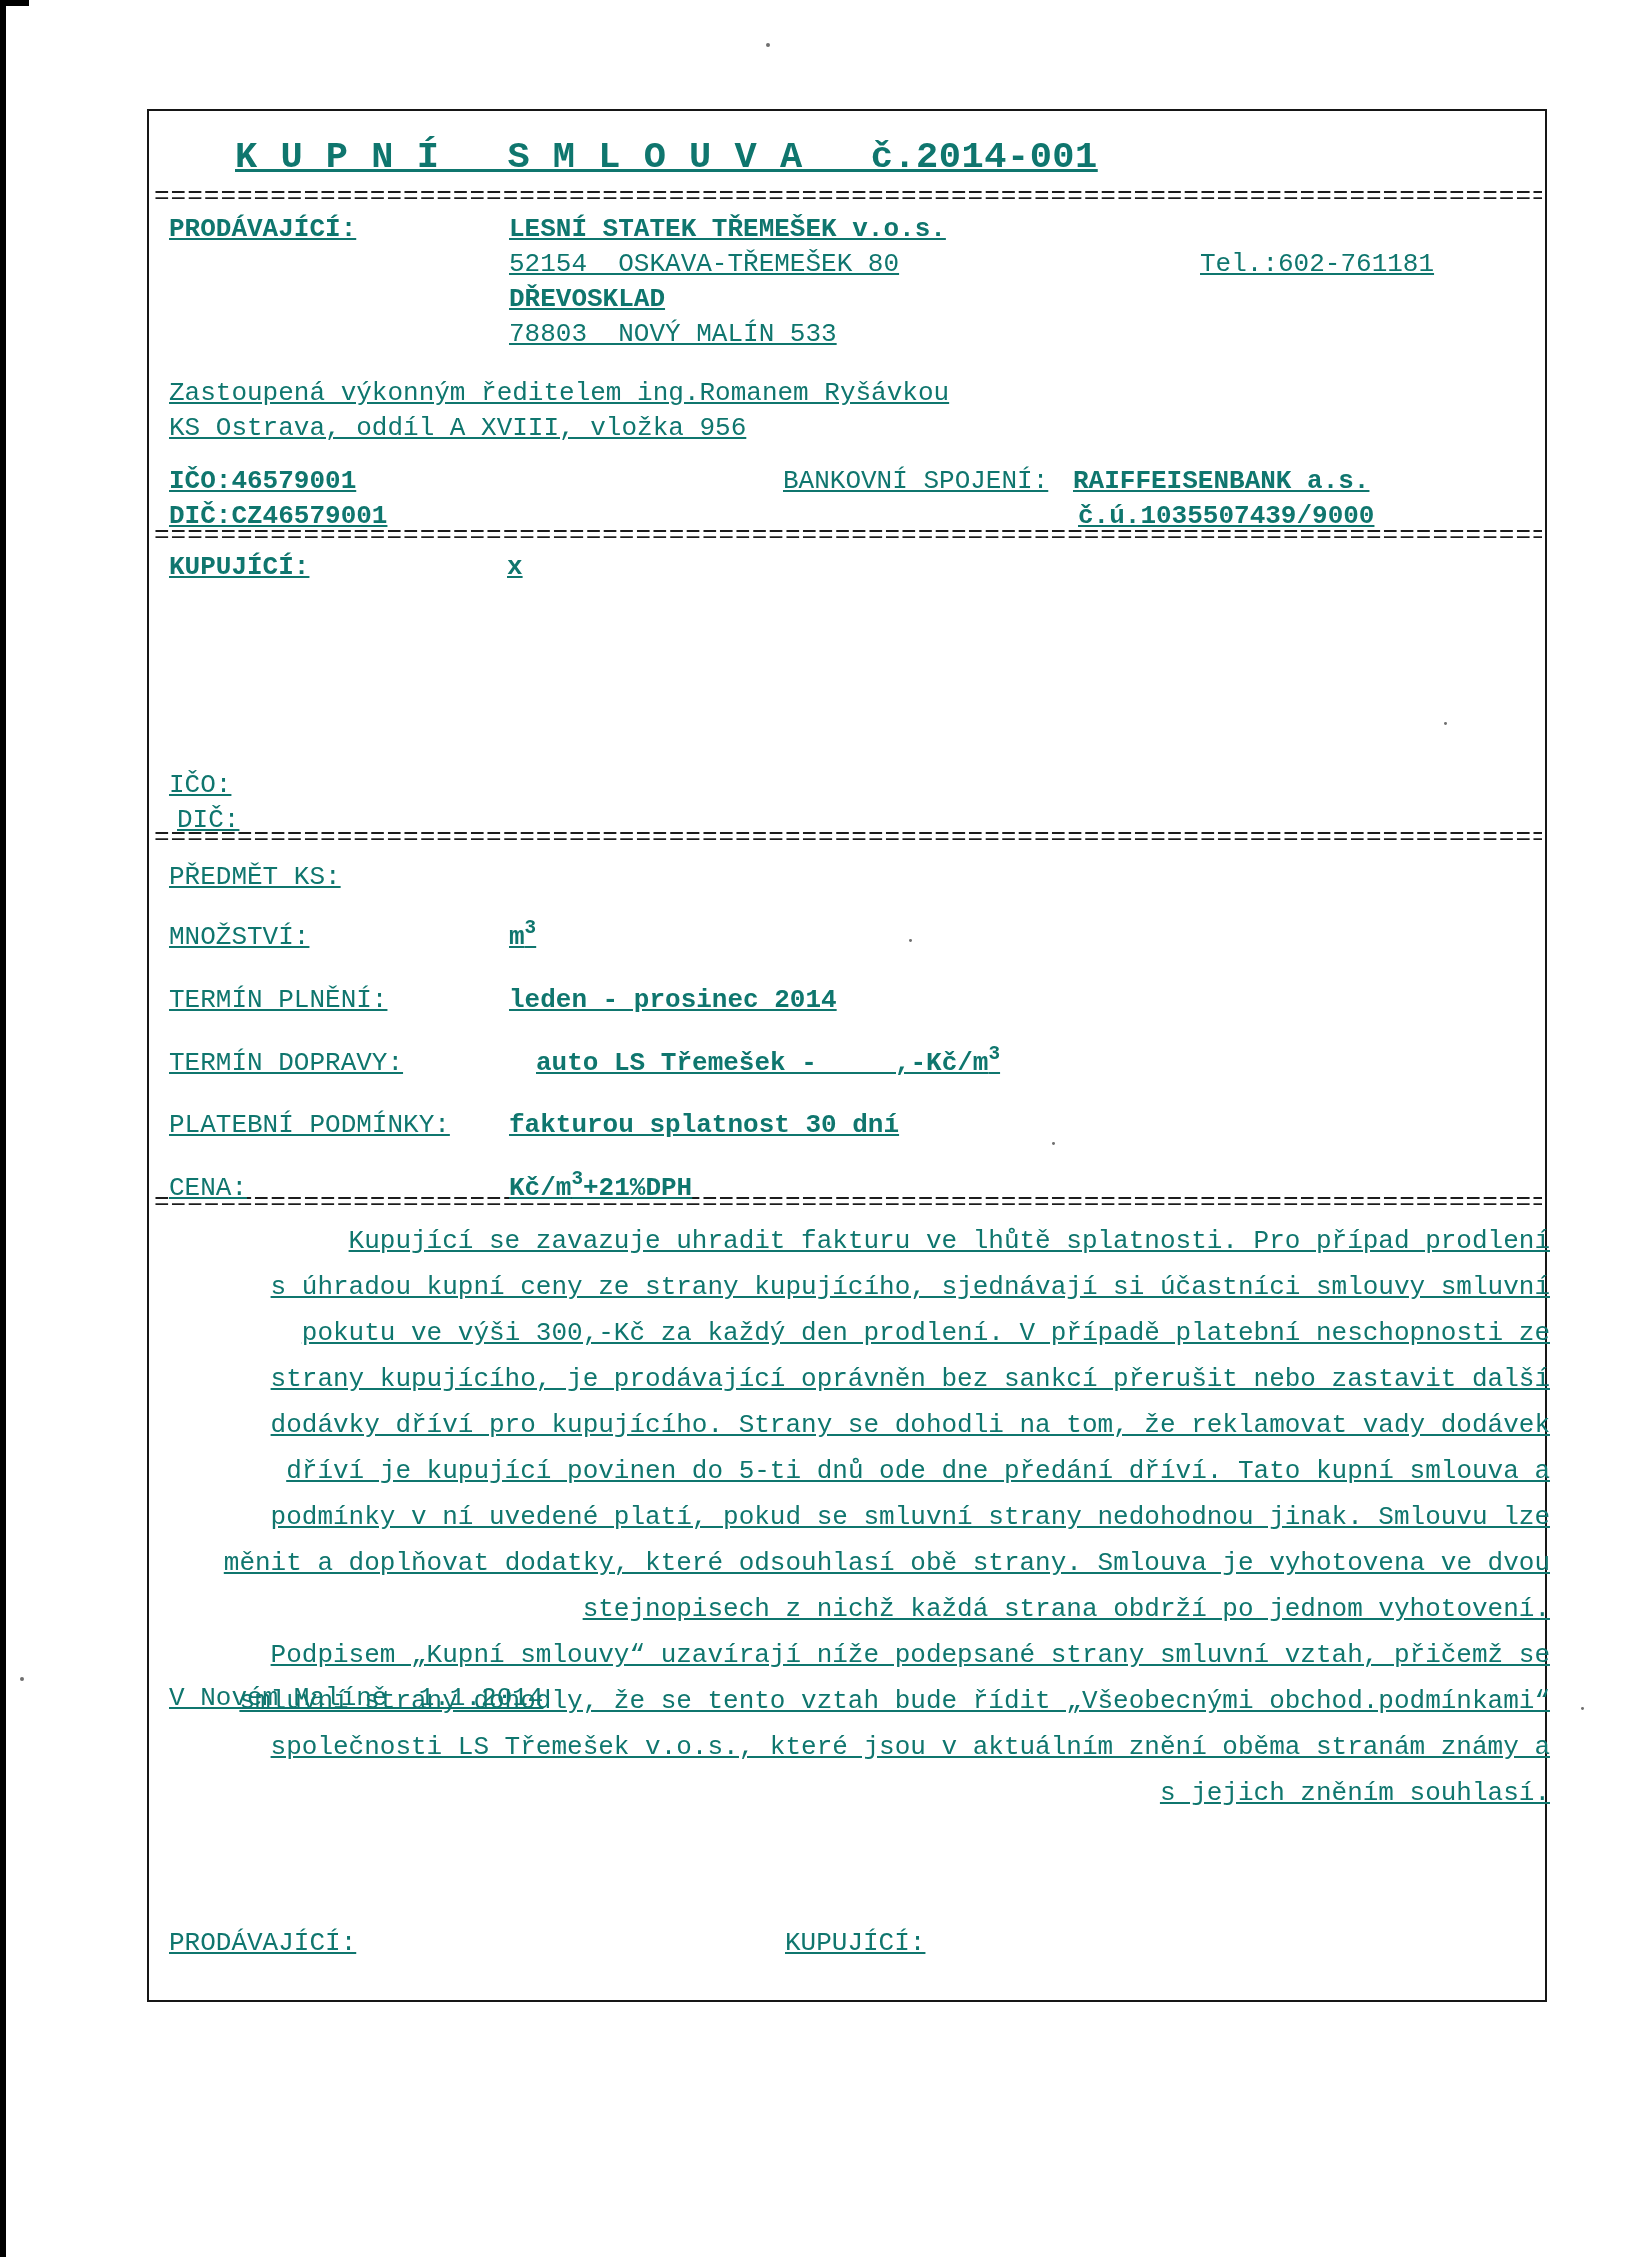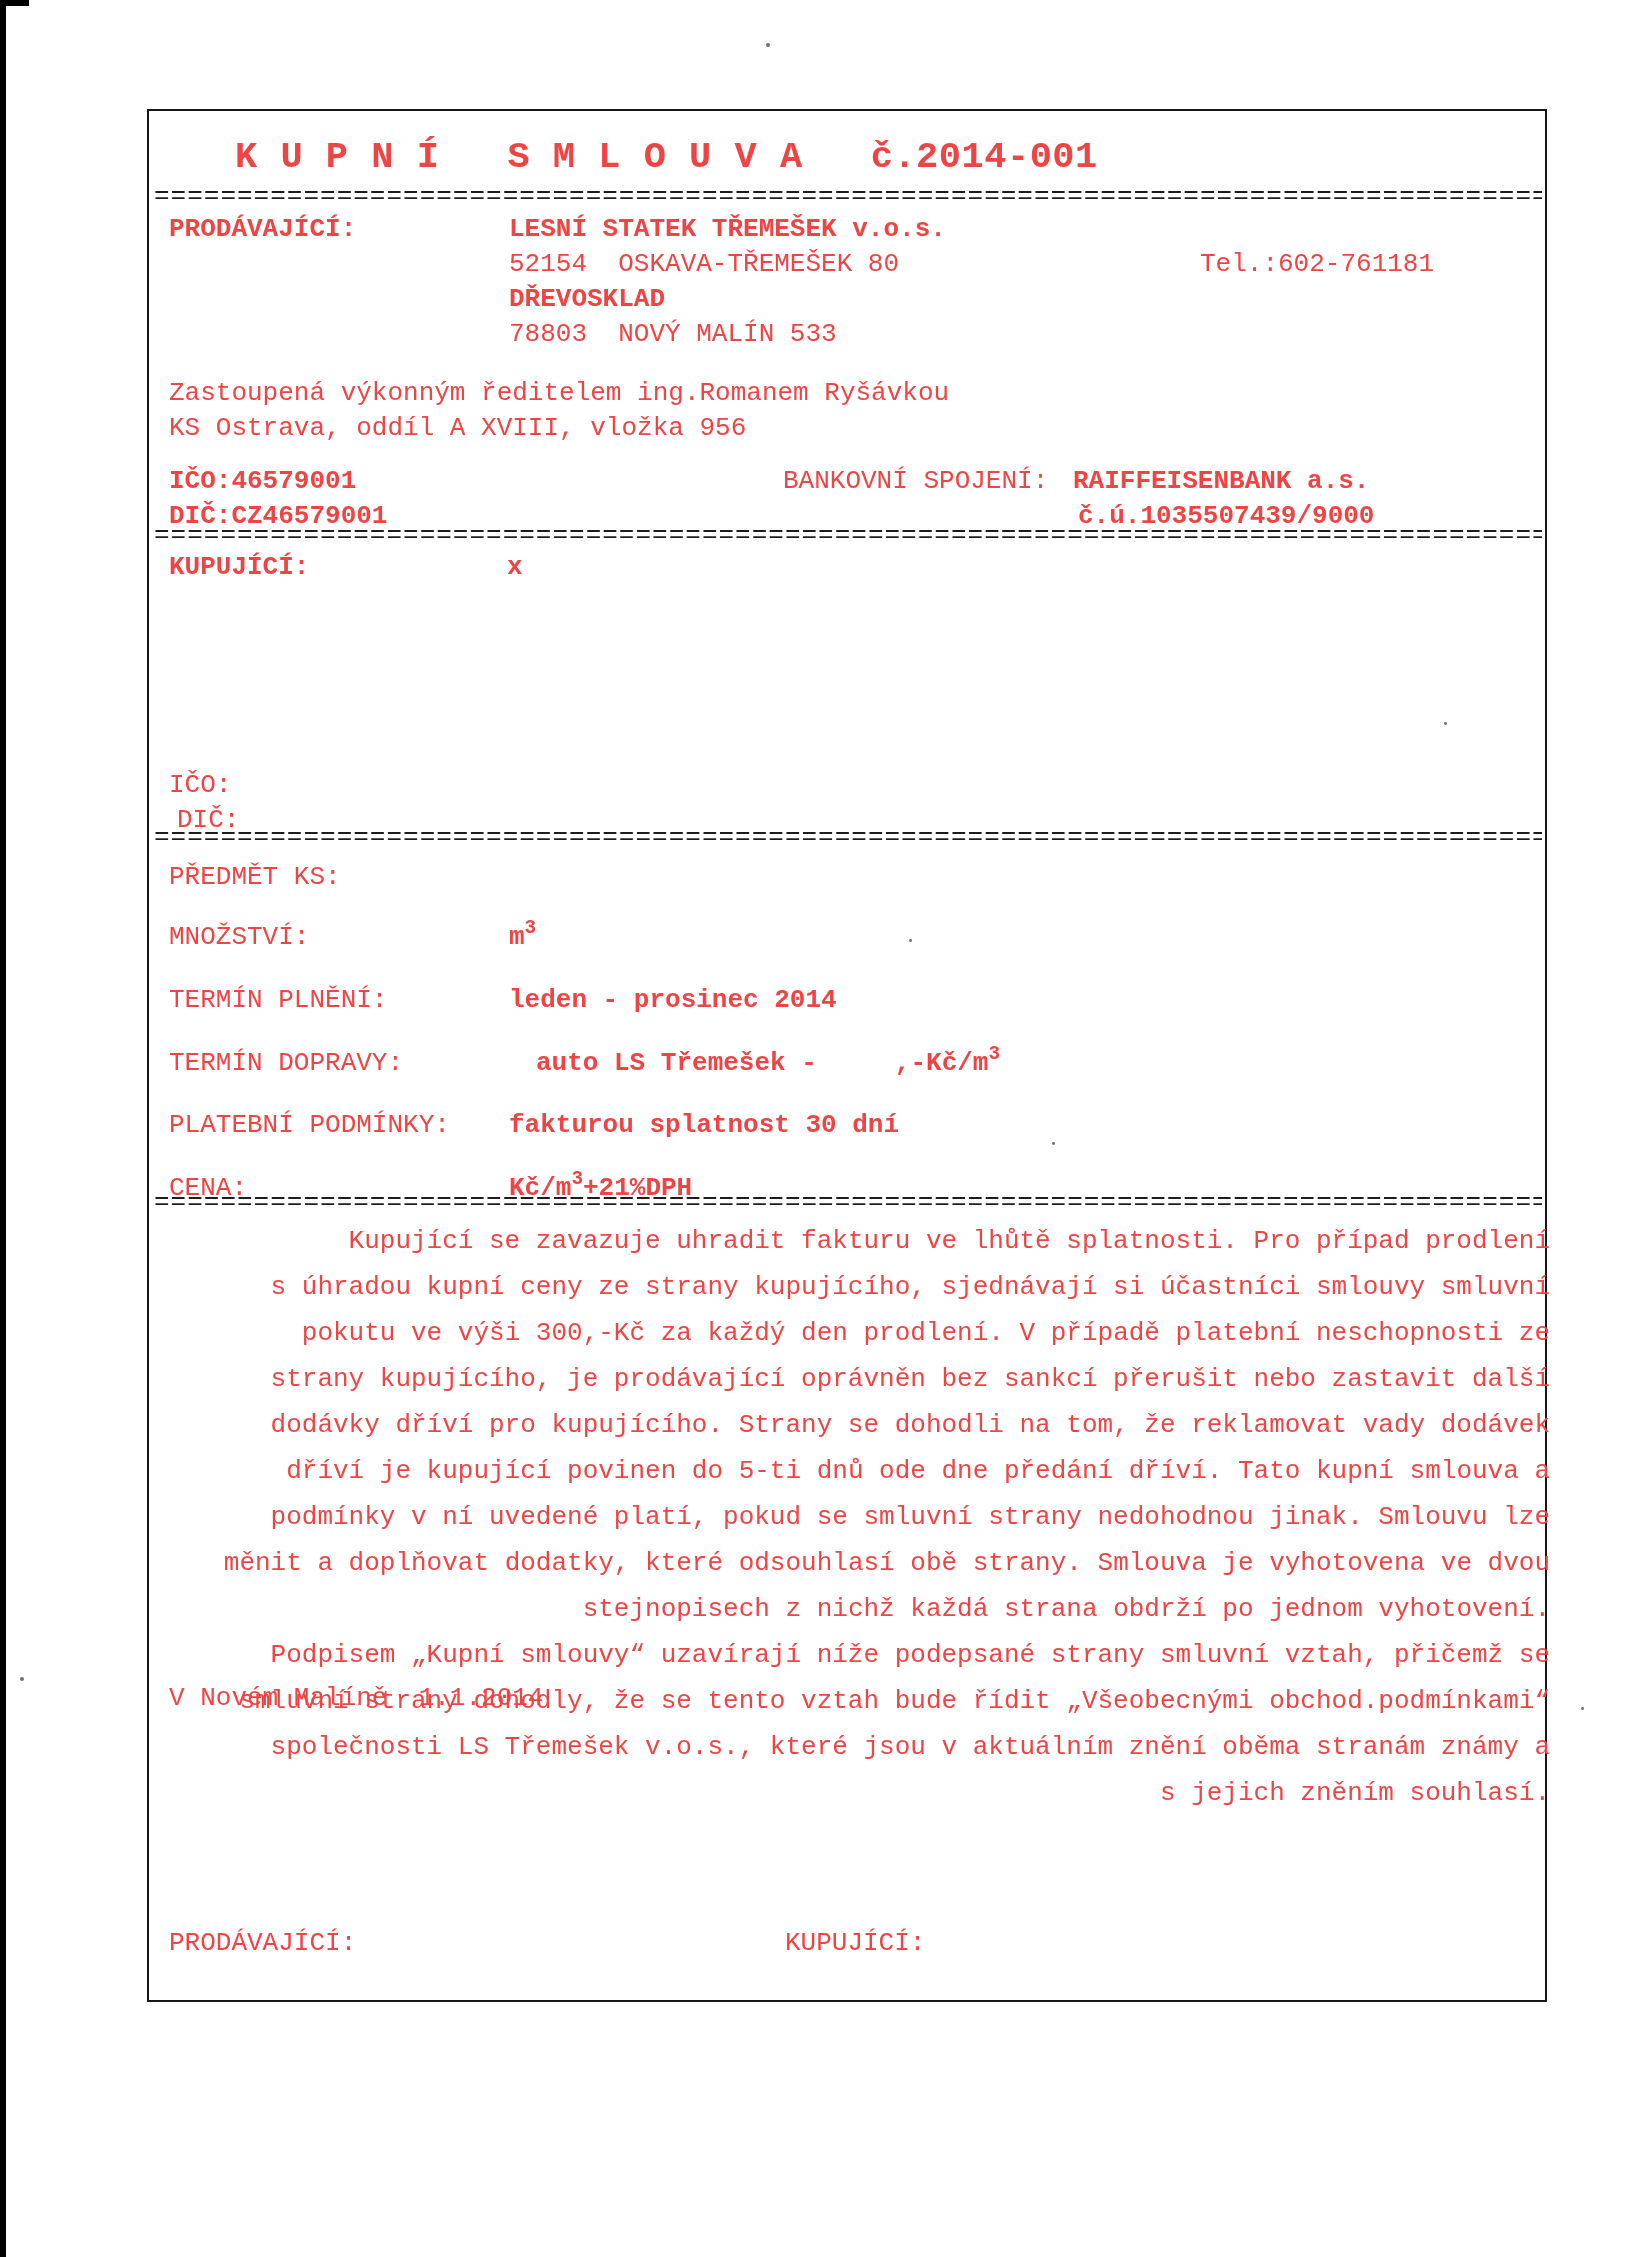--- a/index.html
+++ b/index.html
@@ -7,22 +7,23 @@
     width:1641px;height:2257px;
     background:#ffffff;
     position:relative;
     overflow:hidden;
     font-family:"Liberation Mono","DejaVu Sans Mono",monospace;
     color:#181818;
   }
   .t{
     position:absolute;
     font:26px/31px "Liberation Mono","DejaVu Sans Mono",monospace;
-    color:#ef4444;
+    color:#0f766e;
     white-space:pre;
+    text-decoration:underline;
   }
   .b{font-weight:700;}
   .title{
     font-size:37px;
     line-height:44px;
     font-weight:700;
     letter-spacing:0.5px;
   }
   .sep{
     position:absolute;

